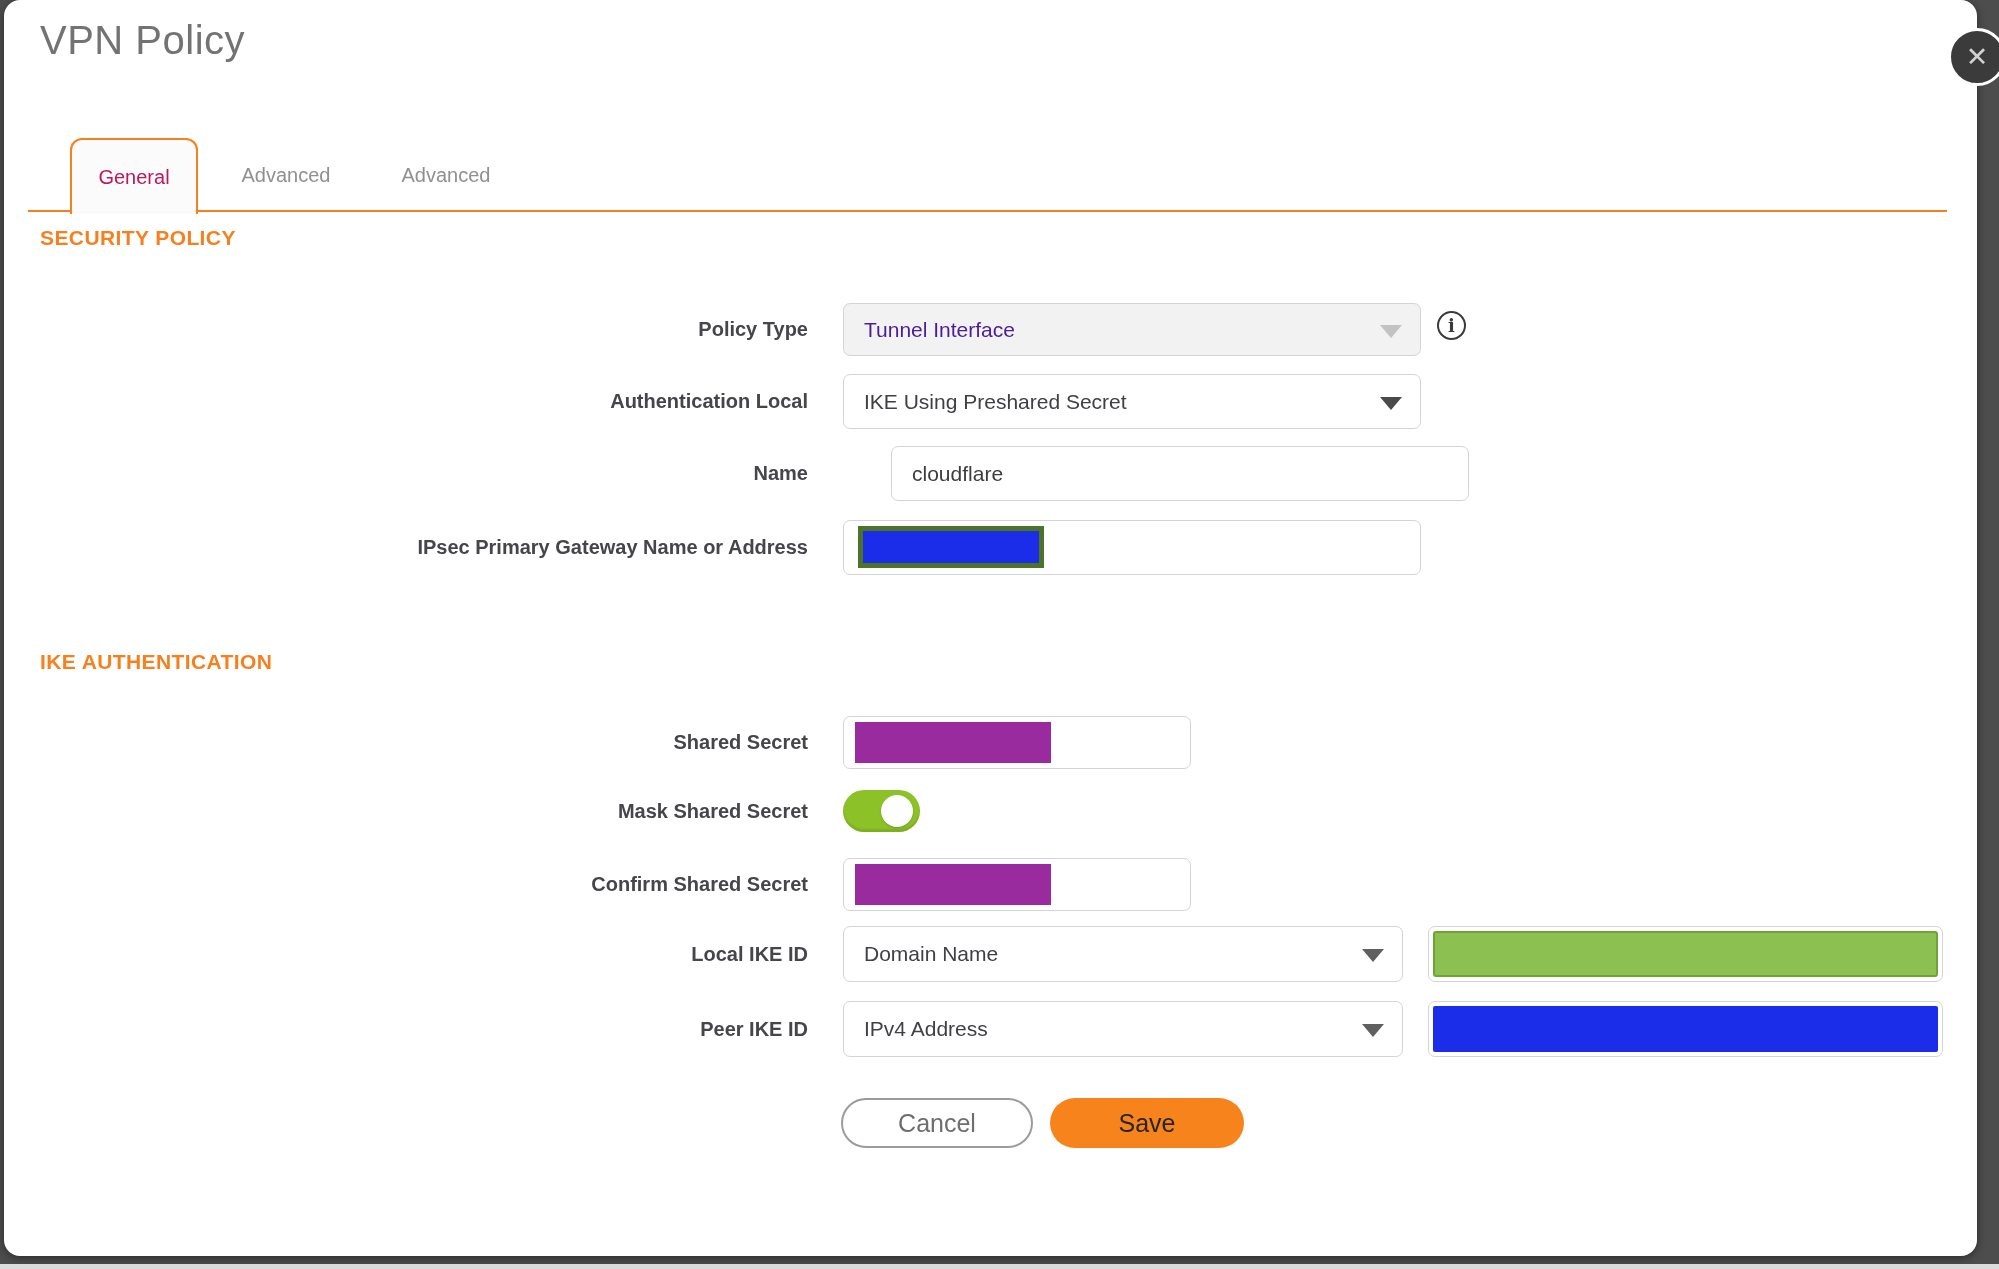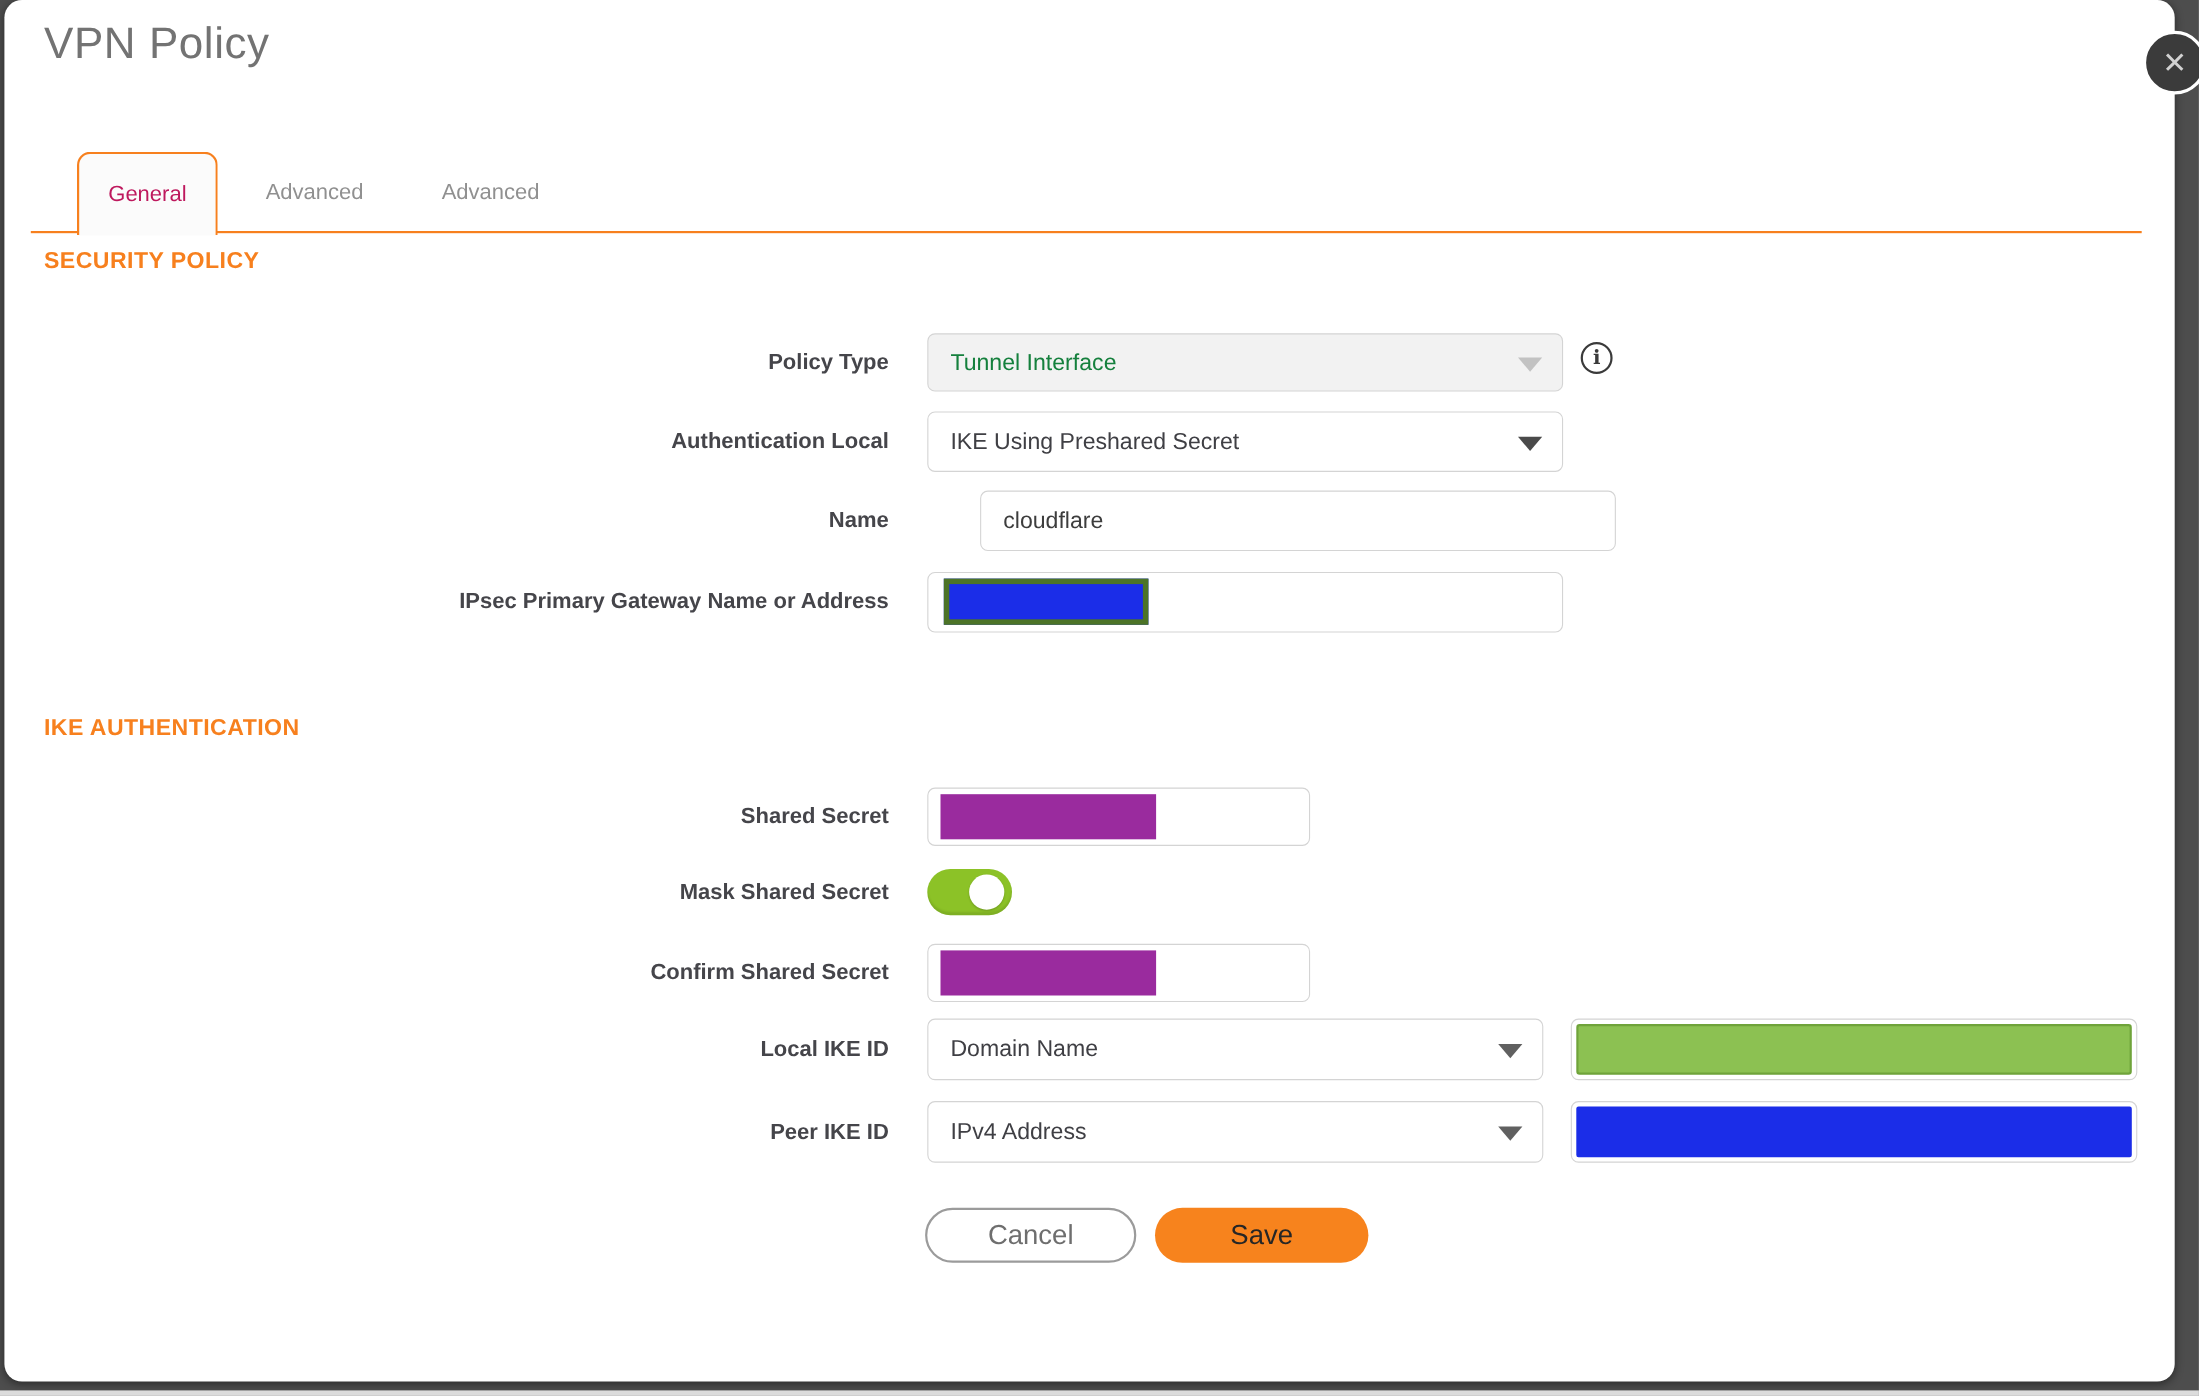--- a/index.html
+++ b/index.html
@@ -64,21 +64,21 @@
     font-size:20px;font-weight:700;color:#45454A;
   }
   .control{position:absolute;top:0;height:100%;}
   .select,.text-input,.redact-outer{
     background:#fff;border:1.5px solid #D4D4D4;border-radius:7px;
     height:100%;position:absolute;top:0;
   }
   .select{display:flex;align-items:center;cursor:pointer;}
   .sel-text{padding-left:20px;font-size:21px;color:#3F3F44;}
   .select.disabled{background:#F2F2F2;cursor:default;}
-  .select.disabled .sel-text{color:#15803d;}
+  .select.disabled .sel-text{color:#4c1d95;}
   .caret{
     position:absolute;right:18px;top:50%;margin-top:-5px;
     width:0;height:0;border-left:11px solid transparent;border-right:11px solid transparent;
     border-top:13px solid #4A4A4A;
   }
   .caret.light{border-top-color:#C2C2C2;}
   .caret.mid{border-top-color:#606060;}
   .text-input{display:flex;align-items:center;}
   .input-text{padding-left:20px;font-size:21px;color:#3D3D3D;}
   

